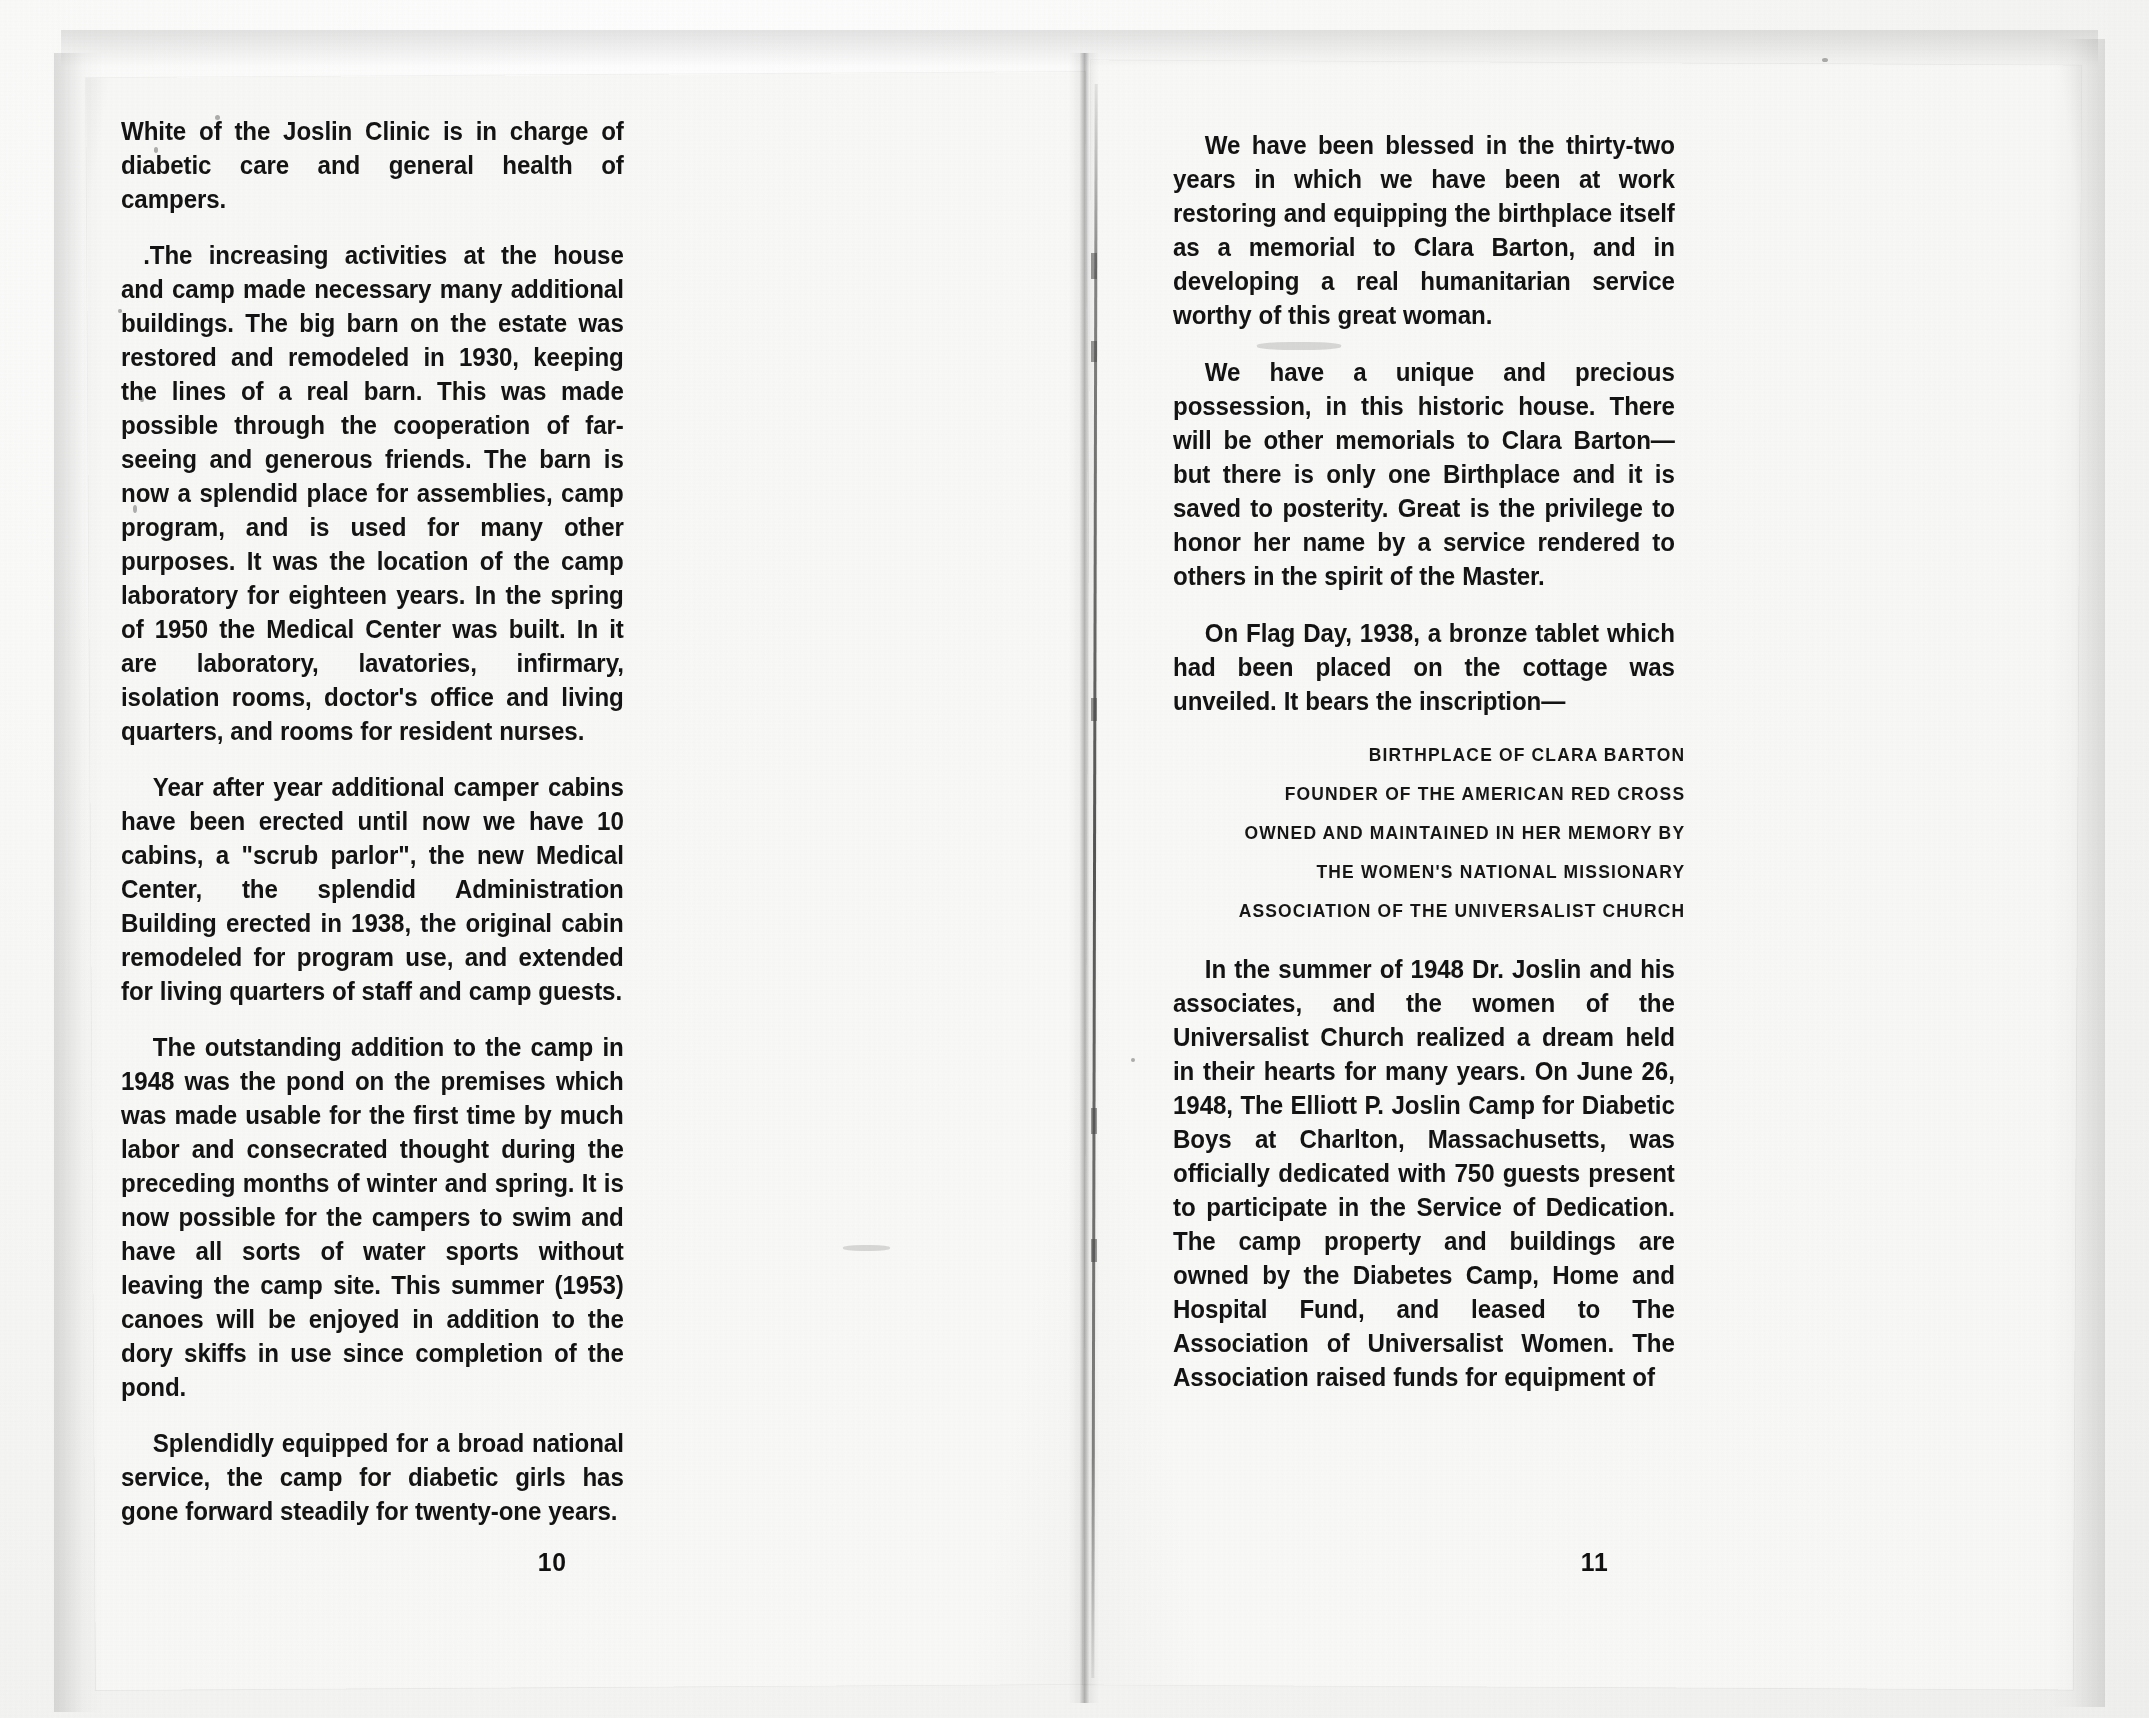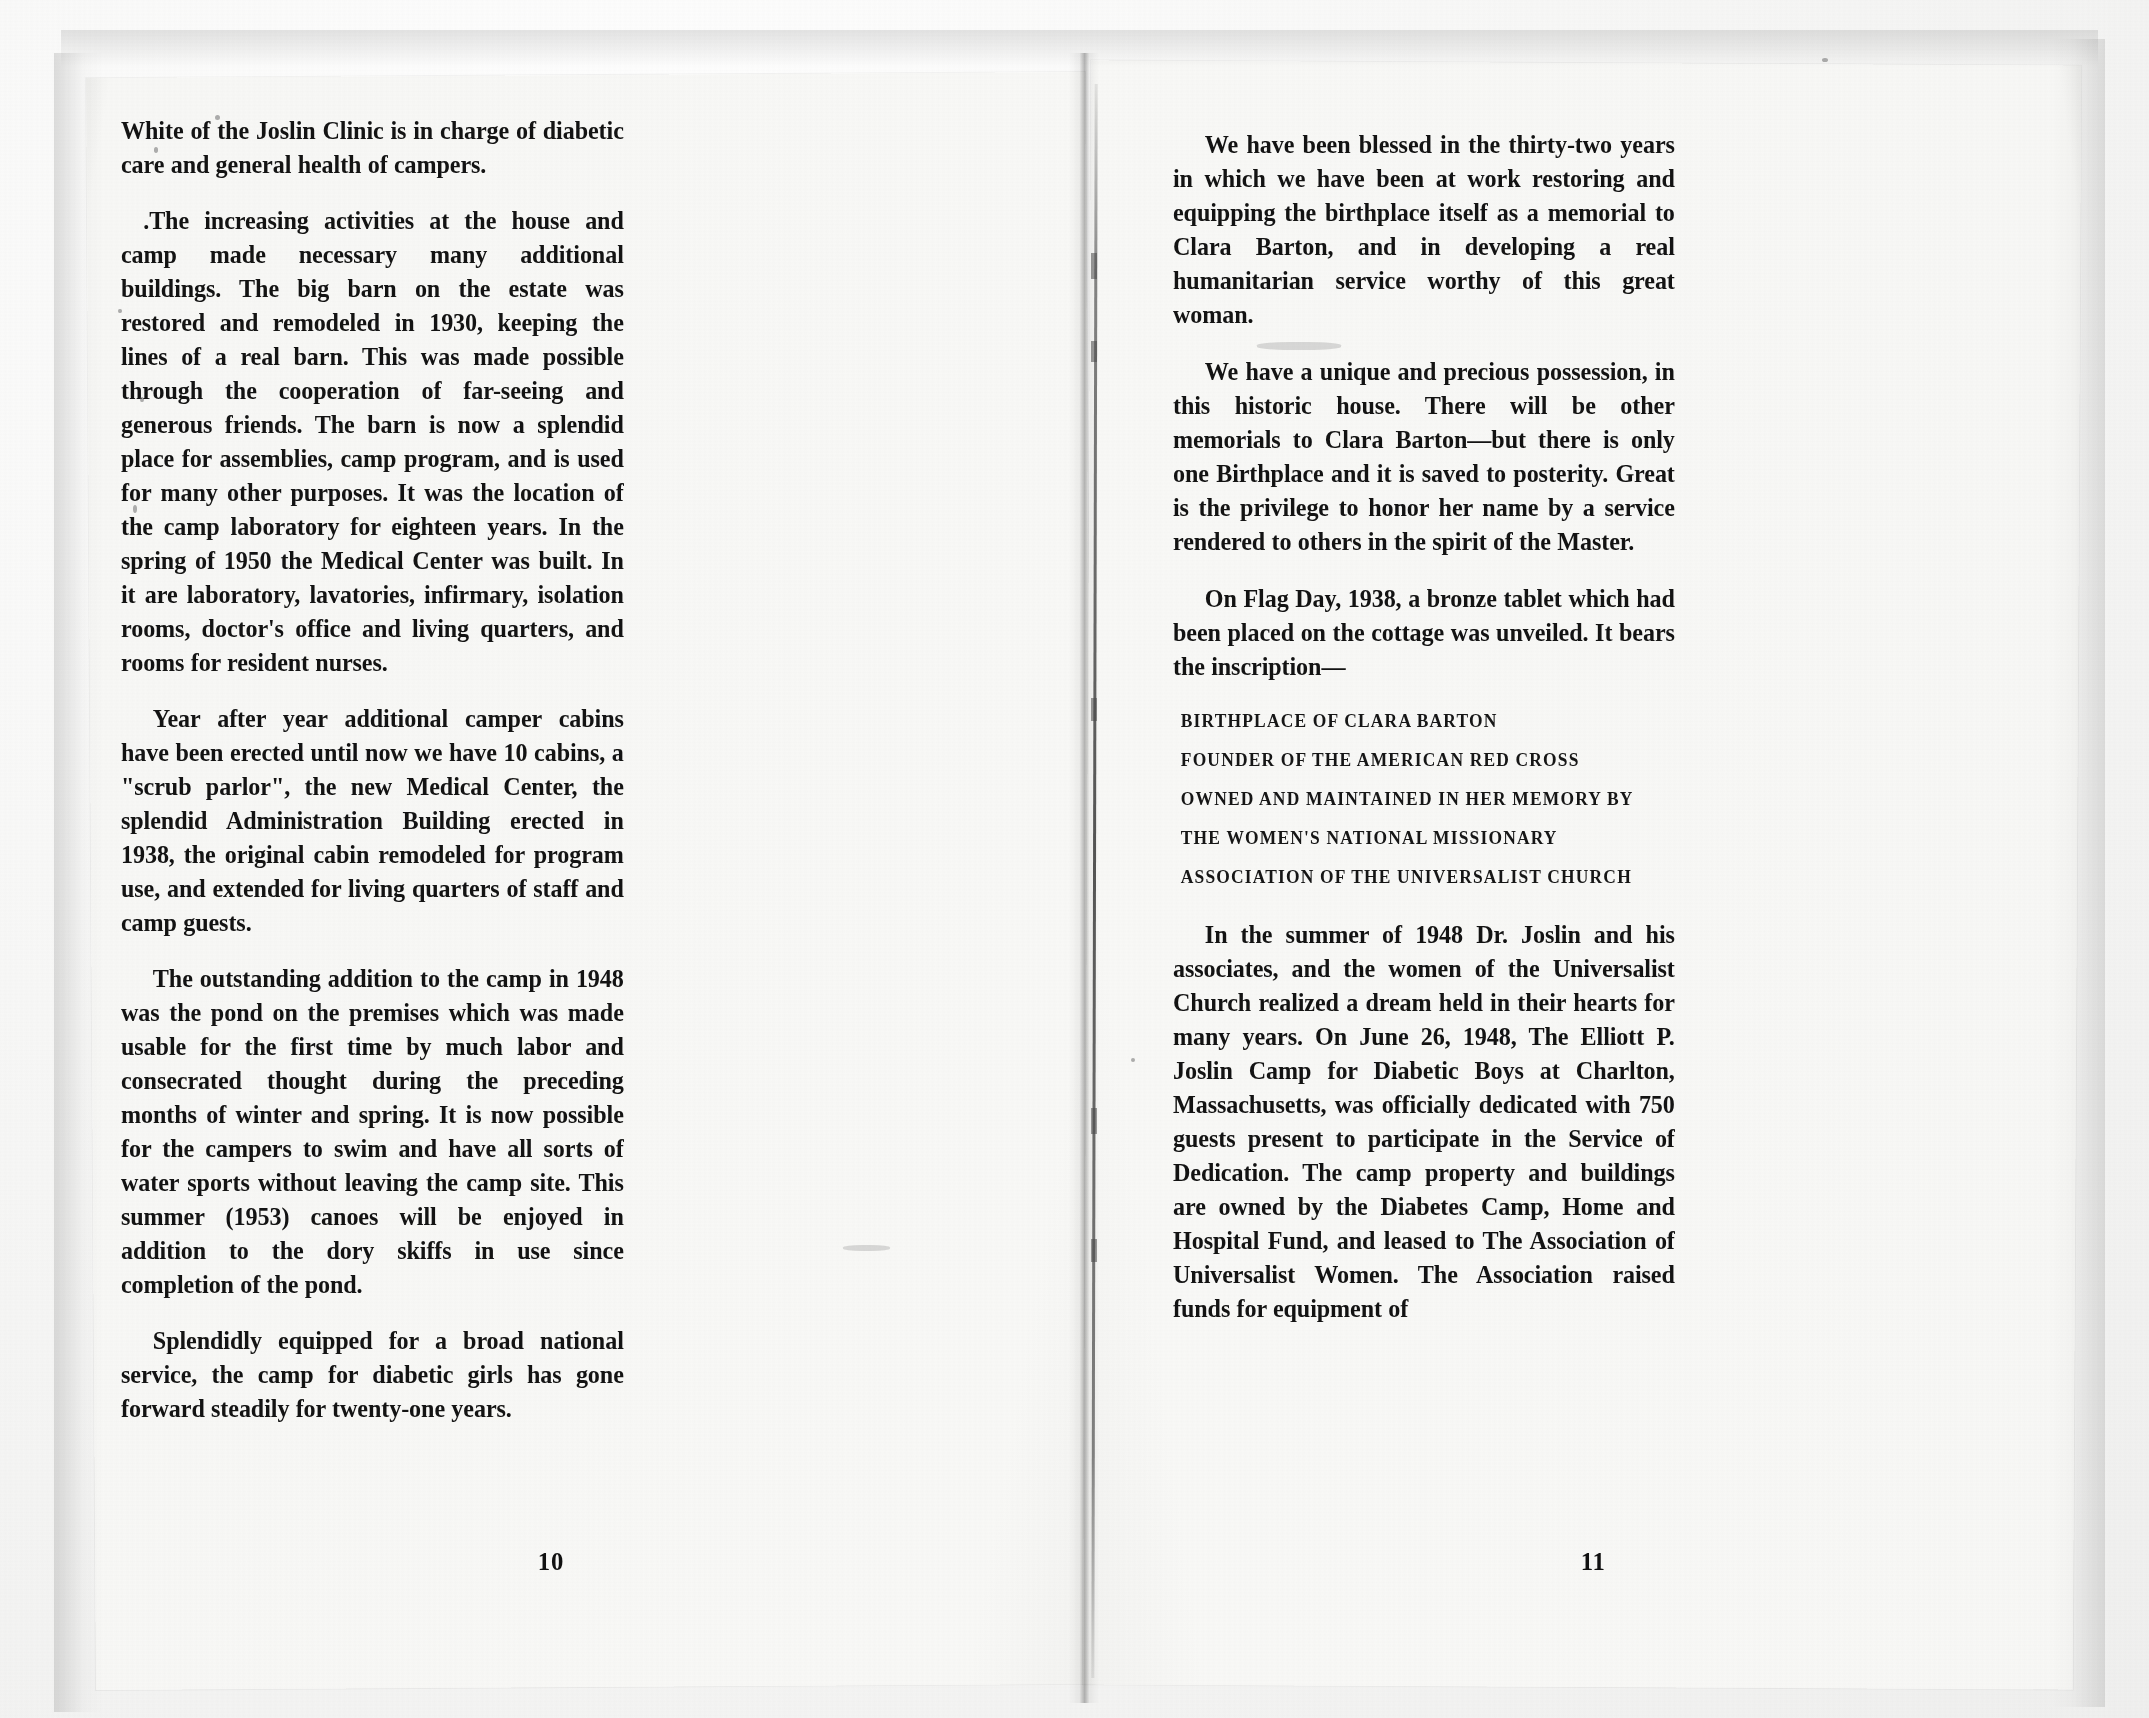--- a/index.html
+++ b/index.html
@@ -14,21 +14,20 @@
     overflow: hidden;
     font-family: "Liberation Sans", sans-serif;
   }
 
   
   #scan-root {
     position: relative;
     width: 2150px;
     height: 1719px;
     background: #fde047;
-    font-family: Liberation Serif, serif;
   }
   .scan-bg {
     position: absolute;
     inset: 0;
     background:
       radial-gradient(ellipse at 30% 18%, #ffffff 0%, #f7f7f6 45%, #efefee 100%);
   }
   .scan-noise {
     position: absolute;
     inset: 0;
@@ -157,21 +156,21 @@
 
   
   #right-column .para {
     line-height: 34px;
     margin-bottom: 23px;
   }
 
   
   .inscription {
     margin: 26px 0 30px 0;
-    text-align: left;
+    text-align: right;
   }
   .inscription-line {
     font-size: 18px;
     line-height: 22px;
     font-weight: 700;
     letter-spacing: 1.2px;
     color: #171717;
     margin: 0 0 17px 0;
     white-space: nowrap;
     transform: scaleX(0.97);

